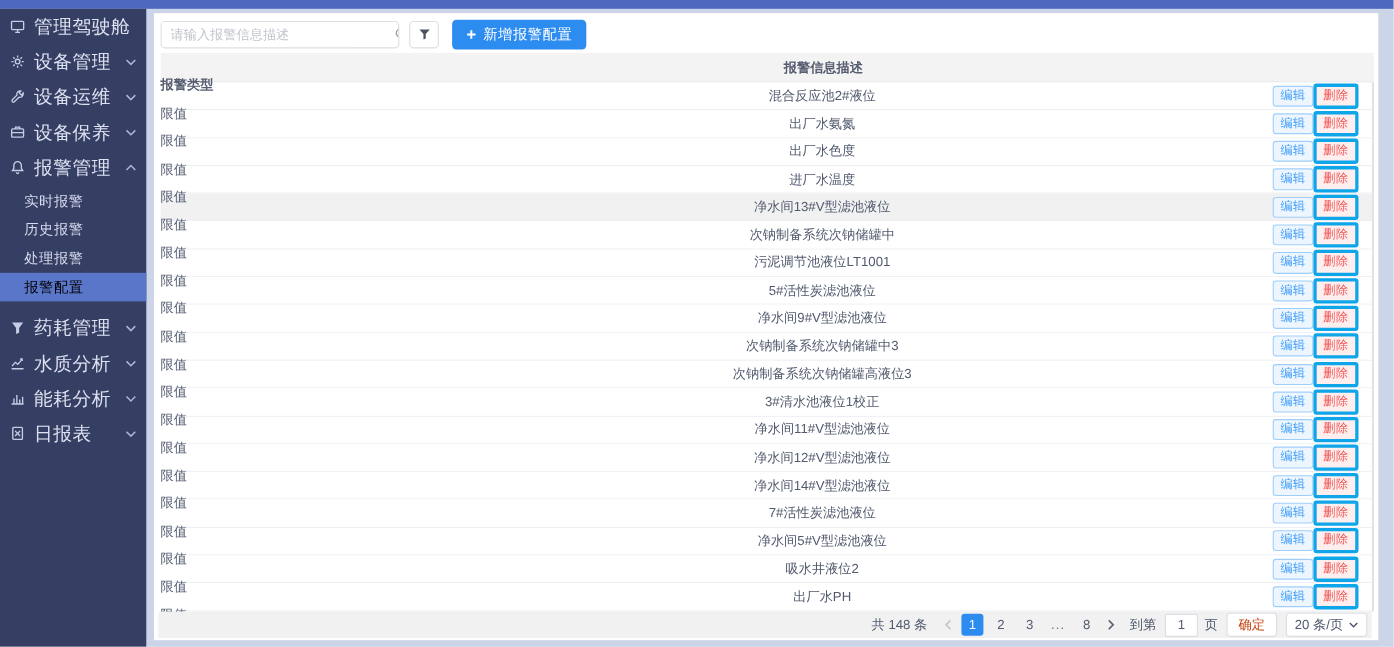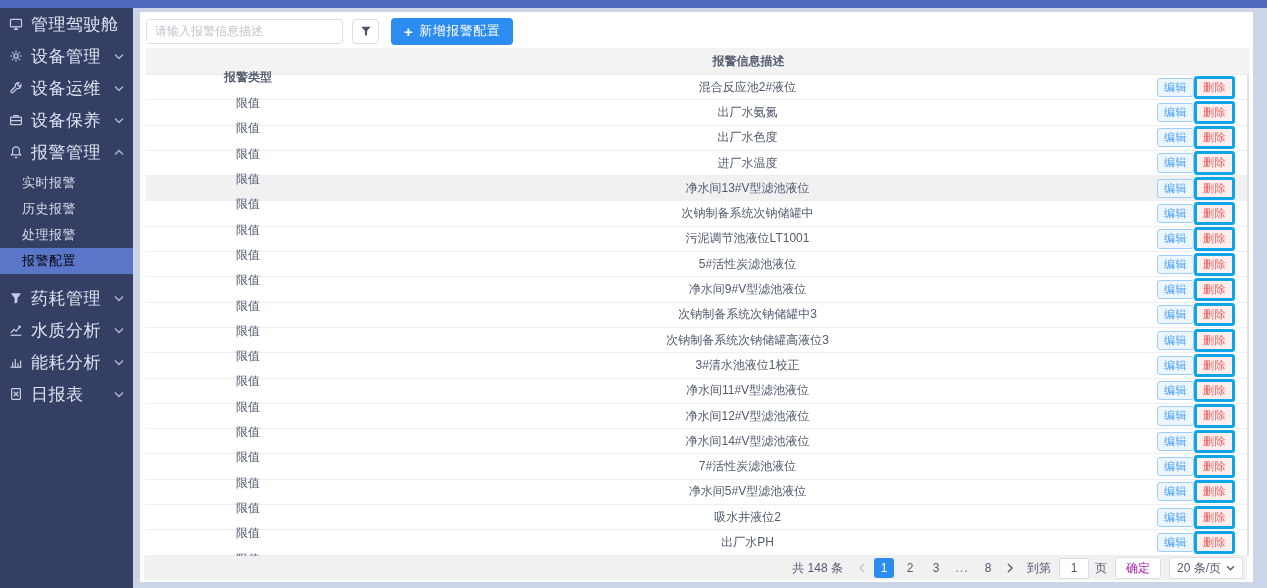--- a/index.html
+++ b/index.html
@@ -17,53 +17,53 @@
   .side-item .ic { width:14px; height:14px; margin-right:8px; flex:none; color:#c6cde4; }
   .side-item .lbl { flex:1; white-space:nowrap; letter-spacing:.5px; }
   .side-item .chev { width:10px; height:7px; flex:none; color:#aeb6d2; }
   .submenu { padding:2px 0 8px 0; }
   .sub-item { height:26px; line-height:26px; padding-left:22px; font-size:13px; letter-spacing:.5px; cursor:pointer; color:#d6dbee; }
   .sub-item.selected { background:#5a76c8; color:#000000; }
   
   .panel { position:absolute; left:140px; top:12px; width:1113px; height:570px; background:#ffffff; }
   
   .toolbar { position:absolute; left:6px; top:4px; height:30px; display:flex; align-items:center; }
-  .search-box { width:197px; height:25px; border:1px solid #dcdee2; border-radius:4px; background:#fff; display:flex; align-items:center; overflow:hidden;gap:20px; }
+  .search-box { width:217px; height:25px; border:1px solid #dcdee2; border-radius:4px; background:#fff; display:flex; align-items:center; overflow:hidden;gap:20px; }
   .search-box input { flex:1; border:none; outline:none; height:100%; padding:0 8px; font-size:12px; color:#515a6e; font-family:inherit; }
   .search-box input::placeholder { color:#c0c4cc; }
   .search-div { width:1px; height:15px; background:#dcdee2; }
   .search-ic-wrap { width:28px; height:100%; display:flex; align-items:center; justify-content:center; color:#9aa0ab; cursor:pointer; }
   .filter-btn { margin-left:9px; width:27px; height:25px; border:1px solid #dcdee2; border-radius:4px; background:#fff; display:flex; align-items:center; justify-content:center; color:#4c5261; cursor:pointer; }
   .add-btn { margin-left:12px; height:27px; padding:0 13px; background:#2d8cf0; border:none; border-radius:4px; color:#fff; font-size:13px; display:flex; align-items:center; gap:6px; cursor:pointer; font-family:inherit; letter-spacing:.5px; }
   .add-btn .plus { font-size:15px; font-weight:bold; line-height:1; }
   
   .table { position:absolute; left:6px; top:36px; width:1103px; }
   .t-head { display:flex; height:27px; align-items:center; background:#f3f3f4; border-bottom:1px solid #e8eaec; font-size:12px; font-weight:bold; color:#565d70; }
   .t-body { border-right:2px solid #dfe1e6; }
   .t-row { display:flex; height:25.3px; align-items:center; border-bottom:1px solid #edeff4; font-size:12px; color:#515a6e; background:#fff; }
   .t-row.hl { background:#f1f1f2; }
-  .col-type { width:204px; text-align:center; flex:none;margin-top:33px; }
+  .col-type { width:204px; text-align:left; flex:none;margin-top:33px; }
   .col-desc { flex:1; text-align:center; }
   .col-act  { width:102px; flex:none; display:flex; align-items:center; justify-content:center; gap:0; }
   .mini-btn { font-size:11px; font-family:inherit; padding:2px 6px; border-radius:3px; line-height:1.2; cursor:pointer; letter-spacing:.5px; }
   .edit-btn { color:#419ef9; border:1px solid #a0cefb; background:#edf6ff; }
   .del-btn  { color:#f05654; border:3px solid #0ea5e9; background:#feeeee; }
   
   .pagi { position:absolute; left:4px; top:544px; width:1103px; height:24px; background:#f1f1f2; display:flex; align-items:center; justify-content:flex-end; font-size:12px; color:#515a6e; padding-right:4px; }
   .pagi .total { margin-right:10px; }
   .pg-arrow { width:18px; height:20px; display:flex; align-items:center; justify-content:center; cursor:pointer; }
   .pg-arrow.prev { color:#c2c6cd; }
   .pg-arrow.next { color:#5b6372; }
   .pg-item { min-width:20px; height:20px; line-height:20px; text-align:center; margin:0 3px; border-radius:3px; cursor:pointer; }
   .pg-item.active { background:#2d8cf0; color:#fff; }
   .pg-item.dots { cursor:default; color:#6a7180; letter-spacing:1px; }
   .goto-txt { margin:0 4px 0 8px; }
   .goto-input { width:30px; height:21px; border:1px solid #dcdee2; border-radius:2px; background:#fff; text-align:center; font-size:12px; color:#515a6e; outline:none; font-family:inherit; margin:0 4px; }
   .goto-suffix { margin:0 8px 0 2px; }
-  .confirm-btn { height:22px; padding:0 10px; background:#fff; border:1px solid #dcdee2; border-radius:3px; font-size:12px; color:#a21caf; cursor:pointer; font-family:inherit; margin-right:8px; }
+  .confirm-btn { height:22px; padding:0 10px; background:#fff; border:1px solid #dcdee2; border-radius:3px; font-size:12px; color:#c2410c; cursor:pointer; font-family:inherit; margin-right:8px; }
   .size-select { height:22px; padding:0 7px; background:#fff; border:1px solid #dcdee2; border-radius:3px; display:flex; align-items:center; gap:5px; cursor:pointer; }
   .size-select .caret { color:#515a6e; }
   svg { display:block; }
 </style>
 </head>
 <body>
 
 <div class="top-strip"></div>
 
 <aside class="sidebar">

